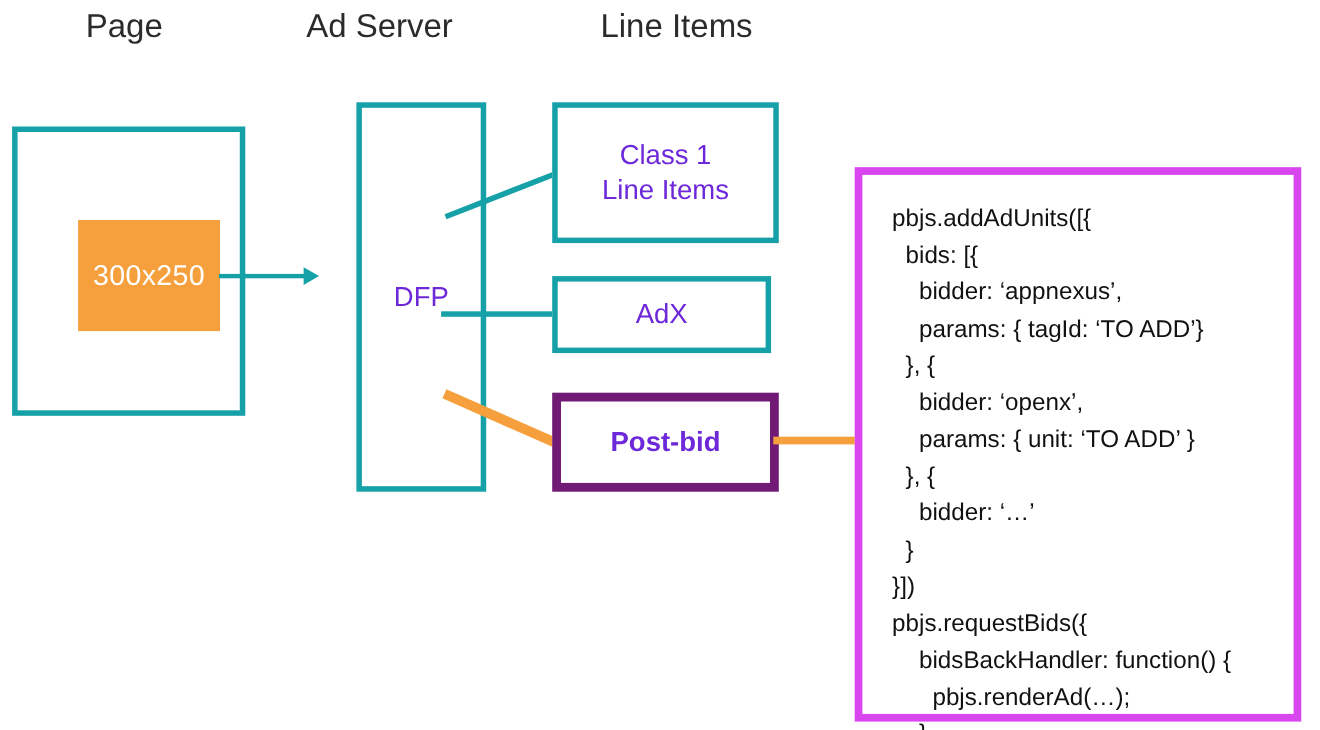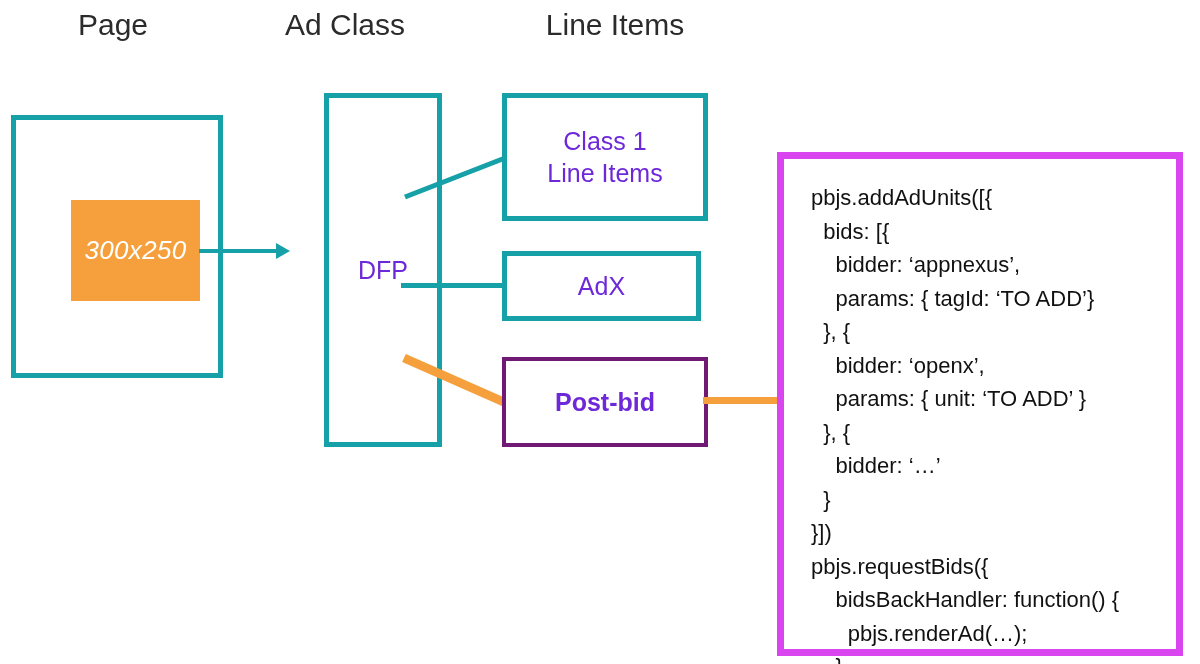--- a/index.html
+++ b/index.html
@@ -35,21 +35,21 @@
     position: absolute;
     box-sizing: border-box;
     background: #ffffff;
     display: flex;
     align-items: center;
     justify-content: center;
     text-align: center;
     color: #6d28d9;
   }
   .box-teal  { border: 5px solid #16A0A8; }
-  .box-orange{ border: 4px solid #701a75; }
+  .box-orange{ border: 8px solid #701a75; }
 
   #page-box    { left: 11px;  top: 115px; width: 212px; height: 263px; }
   #dfp-box     { left: 288px; top: 93px;  width: 118px; height: 354px;
                  font-size: 25px; margin-left: 36px; }
   #class1-box  { left: 502px; top: 93px;  width: 206px; height: 128px;
                  font-size: 25px; line-height: 1.28; }
   #adx-box     { left: 502px; top: 251px; width: 199px; height: 70px;
                  font-size: 25px; }
   #postbid-box { left: 502px; top: 357px; width: 206px; height: 90px;
                  font-size: 25px; font-weight: bold; }
@@ -59,21 +59,20 @@
     position: absolute;
     left: 71px;  top: 200px;
     width: 129px; height: 101px;
     background: #F5A03C;
     display: flex;
     align-items: center;
     justify-content: center;
     color: #ffffff;
     font-size: 26px;
     letter-spacing: 0.3px;
-    font-style: italic;
   }
 
   
   .conn { position: absolute; background: #16A0A8; }
   .conn-orange { position: absolute; background: #F5A03C; }
 
   
   #arrow-line {
     left: 199px; top: 249px; width: 84px; height: 4px;
   }
@@ -127,21 +126,21 @@
   }
   #code-lines .ln { display: block; white-space: pre; }
   #code-lines b { font-weight: normal; }
 </style>
 </head>
 <body>
 
 <div id="stage">
 
   <div class="col-header" style="left:13px;top:10px;width:200px;">Page</div>
-  <div class="col-header" style="left:245px;top:10px;width:200px;">Ad Class</div>
+  <div class="col-header" style="left:245px;top:10px;width:200px;">Ad Server</div>
   <div class="col-header" style="left:515px;top:10px;width:200px;">Line Items</div>
 
   <div class="box box-teal" id="page-box"></div>
   <div id="creative-300x250">
     <span>300x250</span>
   </div>
 
   <div class="conn" id="arrow-line"></div>
   <div id="arrow-head"></div>
 

